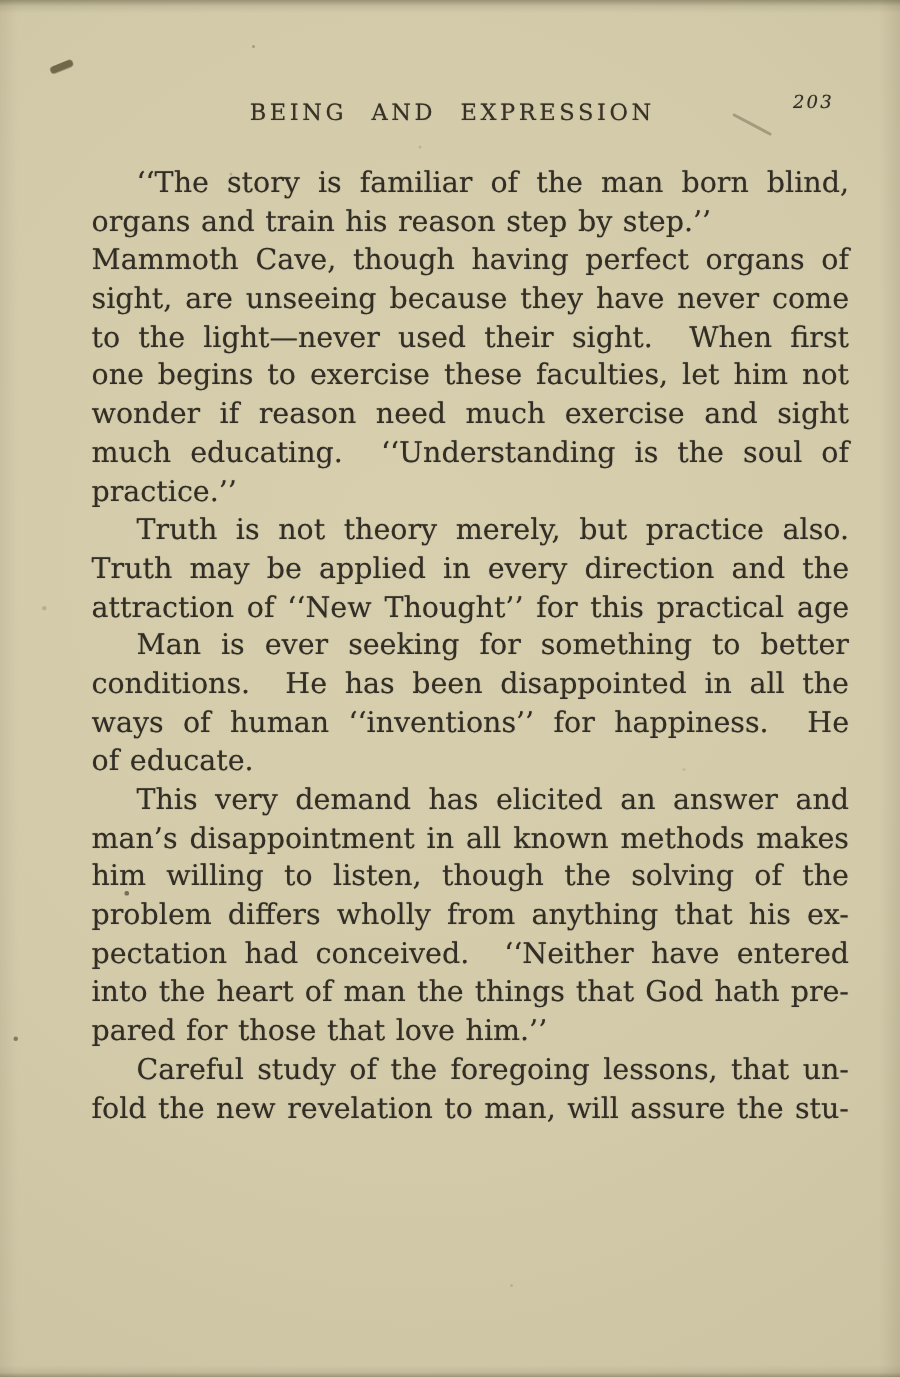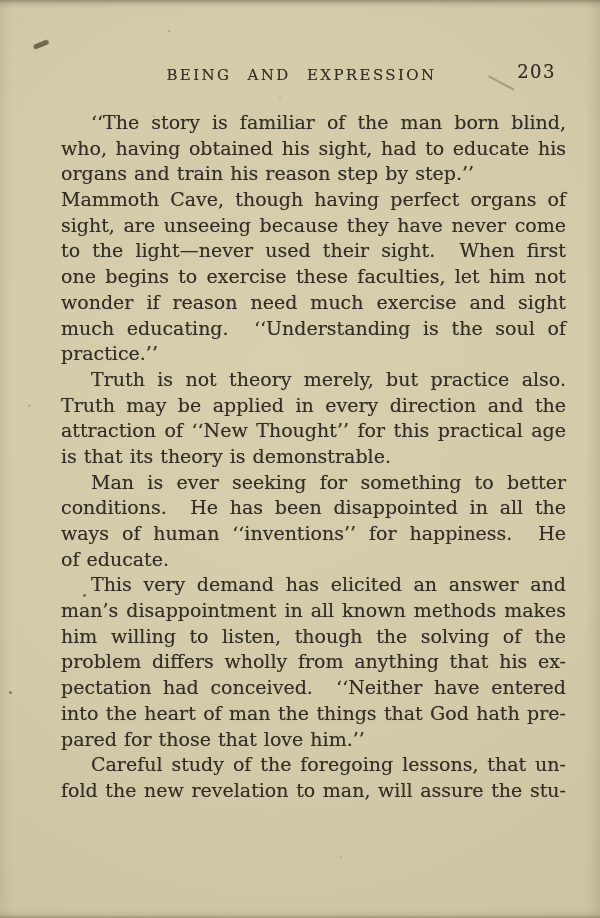--- a/index.html
+++ b/index.html
@@ -27,24 +27,25 @@
     text-align: center;
     font-size: 15px;
     letter-spacing: 2.4px;
     word-spacing: 9px;
     color: #373126;
     text-shadow: 0 0 0.6px rgba(55,49,38,.55);
   }
   .page-number {
     position: absolute;
     top: 61px; right: 44px;
-    font-size: 18px;
+    font-size: 12px;
     letter-spacing: 1.5px;
     color: #332e25;
     text-shadow: 0 0 0.6px rgba(51,46,37,.5);
+    font-style: italic;
   }
 
   
   .body-text {
     position: absolute;
     top: 110px; left: 49px; width: 505px;
     font-size: 19px;
     line-height: 25.7px;
     word-spacing: 1px;
     text-shadow: 0 0 0.7px rgba(51,46,37,.45);
@@ -96,33 +97,31 @@
 <body>
 
 <div class="page">
 
   <div class="running-title">BEING AND EXPRESSION</div>
 
   <div class="page-number">203</div>
 
   <div class="body-text" id="body-text">
       <div class="line indent">‘‘The story is familiar of the man born blind,</div>
-      <div class="line">who, having obtained his sight, had to educate his</div>
       <div class="line endline">organs and train his reason step by step.’’</div>
       <div class="line">Mammoth Cave, though having perfect organs of</div>
       <div class="line">sight, are unseeing because they have never come</div>
       <div class="line">to the light—never used their sight.&nbsp; When first</div>
       <div class="line">one begins to exercise these faculties, let him not</div>
       <div class="line">wonder if reason need much exercise and sight</div>
       <div class="line">much educating.&nbsp; ‘‘Understanding is the soul of</div>
       <div class="line endline">practice.’’</div>
       <div class="line indent">Truth is not theory merely, but practice also.</div>
       <div class="line">Truth may be applied in every direction and the</div>
       <div class="line">attraction of ‘‘New Thought’’ for this practical age</div>
-      <div class="line endline">is that its theory is demonstrable.</div>
       <div class="line indent">Man is ever seeking for something to better</div>
       <div class="line">conditions.&nbsp; He has been disappointed in all the</div>
       <div class="line">ways of human ‘‘inventions’’ for happiness.&nbsp; He</div>
       <div class="line endline">of educate.</div>
       <div class="line indent">This very demand has elicited an answer and</div>
       <div class="line">man’s disappointment in all known methods makes</div>
       <div class="line">him willing to listen, though the solving of the</div>
       <div class="line">problem differs wholly from anything that his ex-</div>
       <div class="line">pectation had conceived.&nbsp; ‘‘Neither have entered</div>
       <div class="line">into the heart of man the things that God hath pre-</div>

